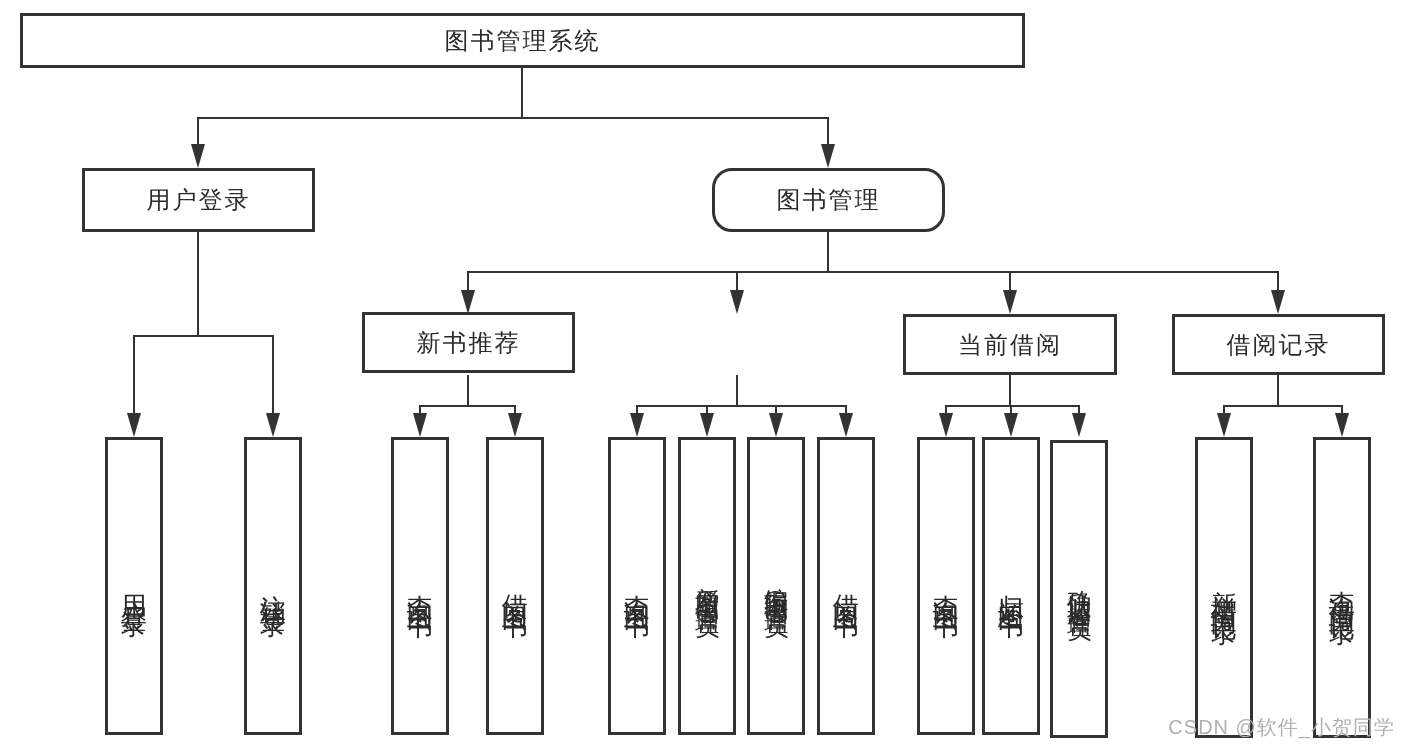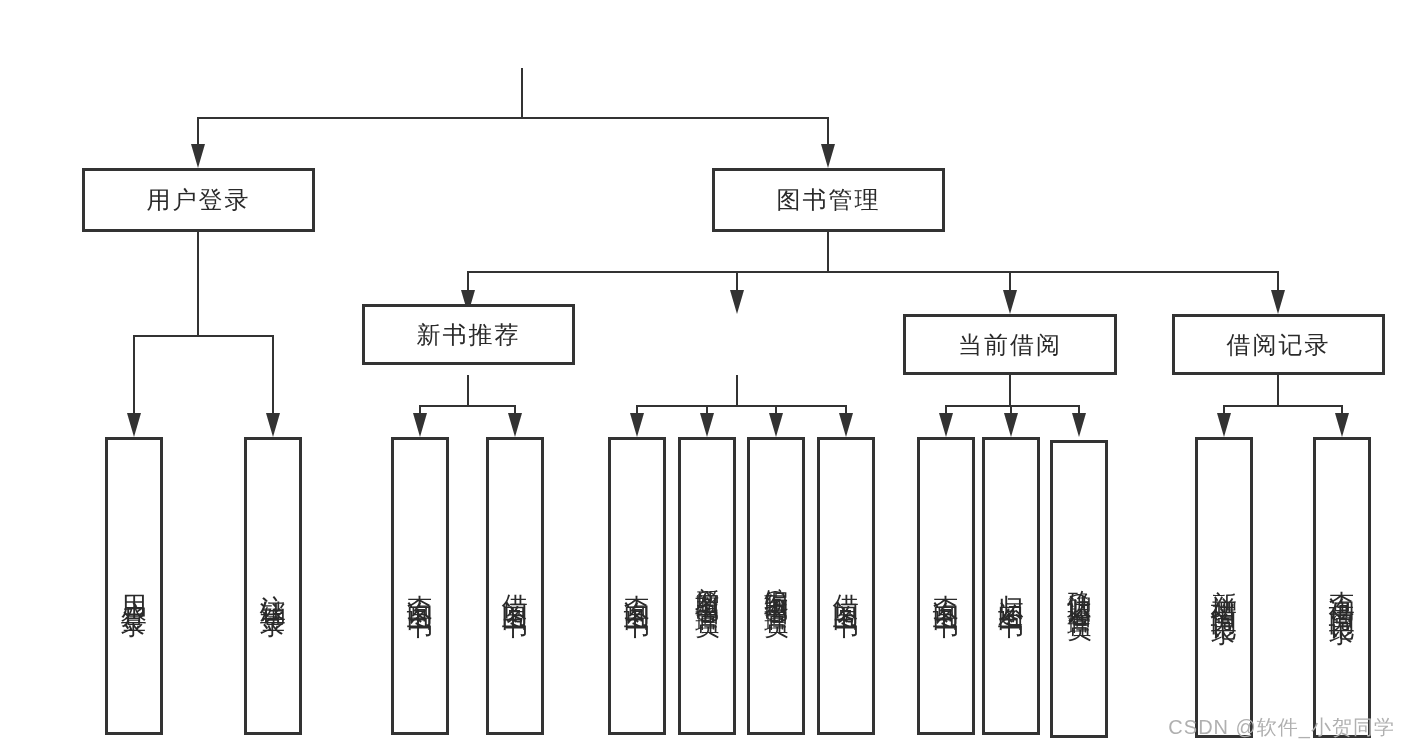--- a/index.html
+++ b/index.html
@@ -103,29 +103,32 @@
 
       <polygon points="946,437 939,413 953,413"></polygon>
       <polygon points="1011,437 1004,413 1018,413"></polygon>
       <polygon points="1079,437 1072,413 1086,413"></polygon>
 
       <polygon points="1224,437 1217,413 1231,413"></polygon>
       <polygon points="1342,437 1335,413 1349,413"></polygon>
     </g>
   </svg>
 
+  <div class="node h" style="left:20px; top:13px; width:1005px; height:55px;">
+    <span>图书管理系统</span>
+  </div>
 
   <div class="node h" style="left:82px; top:168px; width:233px; height:64px;">
     <span>用户登录</span>
   </div>
-  <div class="node h" style="left:712px; top:168px; width:233px; height:64px;">
+  <div class="node h" style="left:712px; top:168px; width:233px; height:64px;border-radius:20px;">
     <span>图书管理</span>
   </div>
 
-  <div class="node h" style="left:362px; top:304px; width:213px; height:61px;">
+  <div class="node h" style="left:362px; top:312px; width:213px; height:61px;">
     <span>新书推荐</span>
   </div>
   <div class="node h" style="left:903px; top:314px; width:214px; height:61px;">
     <span>当前借阅</span>
   </div>
   <div class="node h" style="left:1172px; top:314px; width:213px; height:61px;">
     <span>借阅记录</span>
   </div>
 
   <div class="node v" style="left:105px; top:437px; width:58px; height:298px;">

